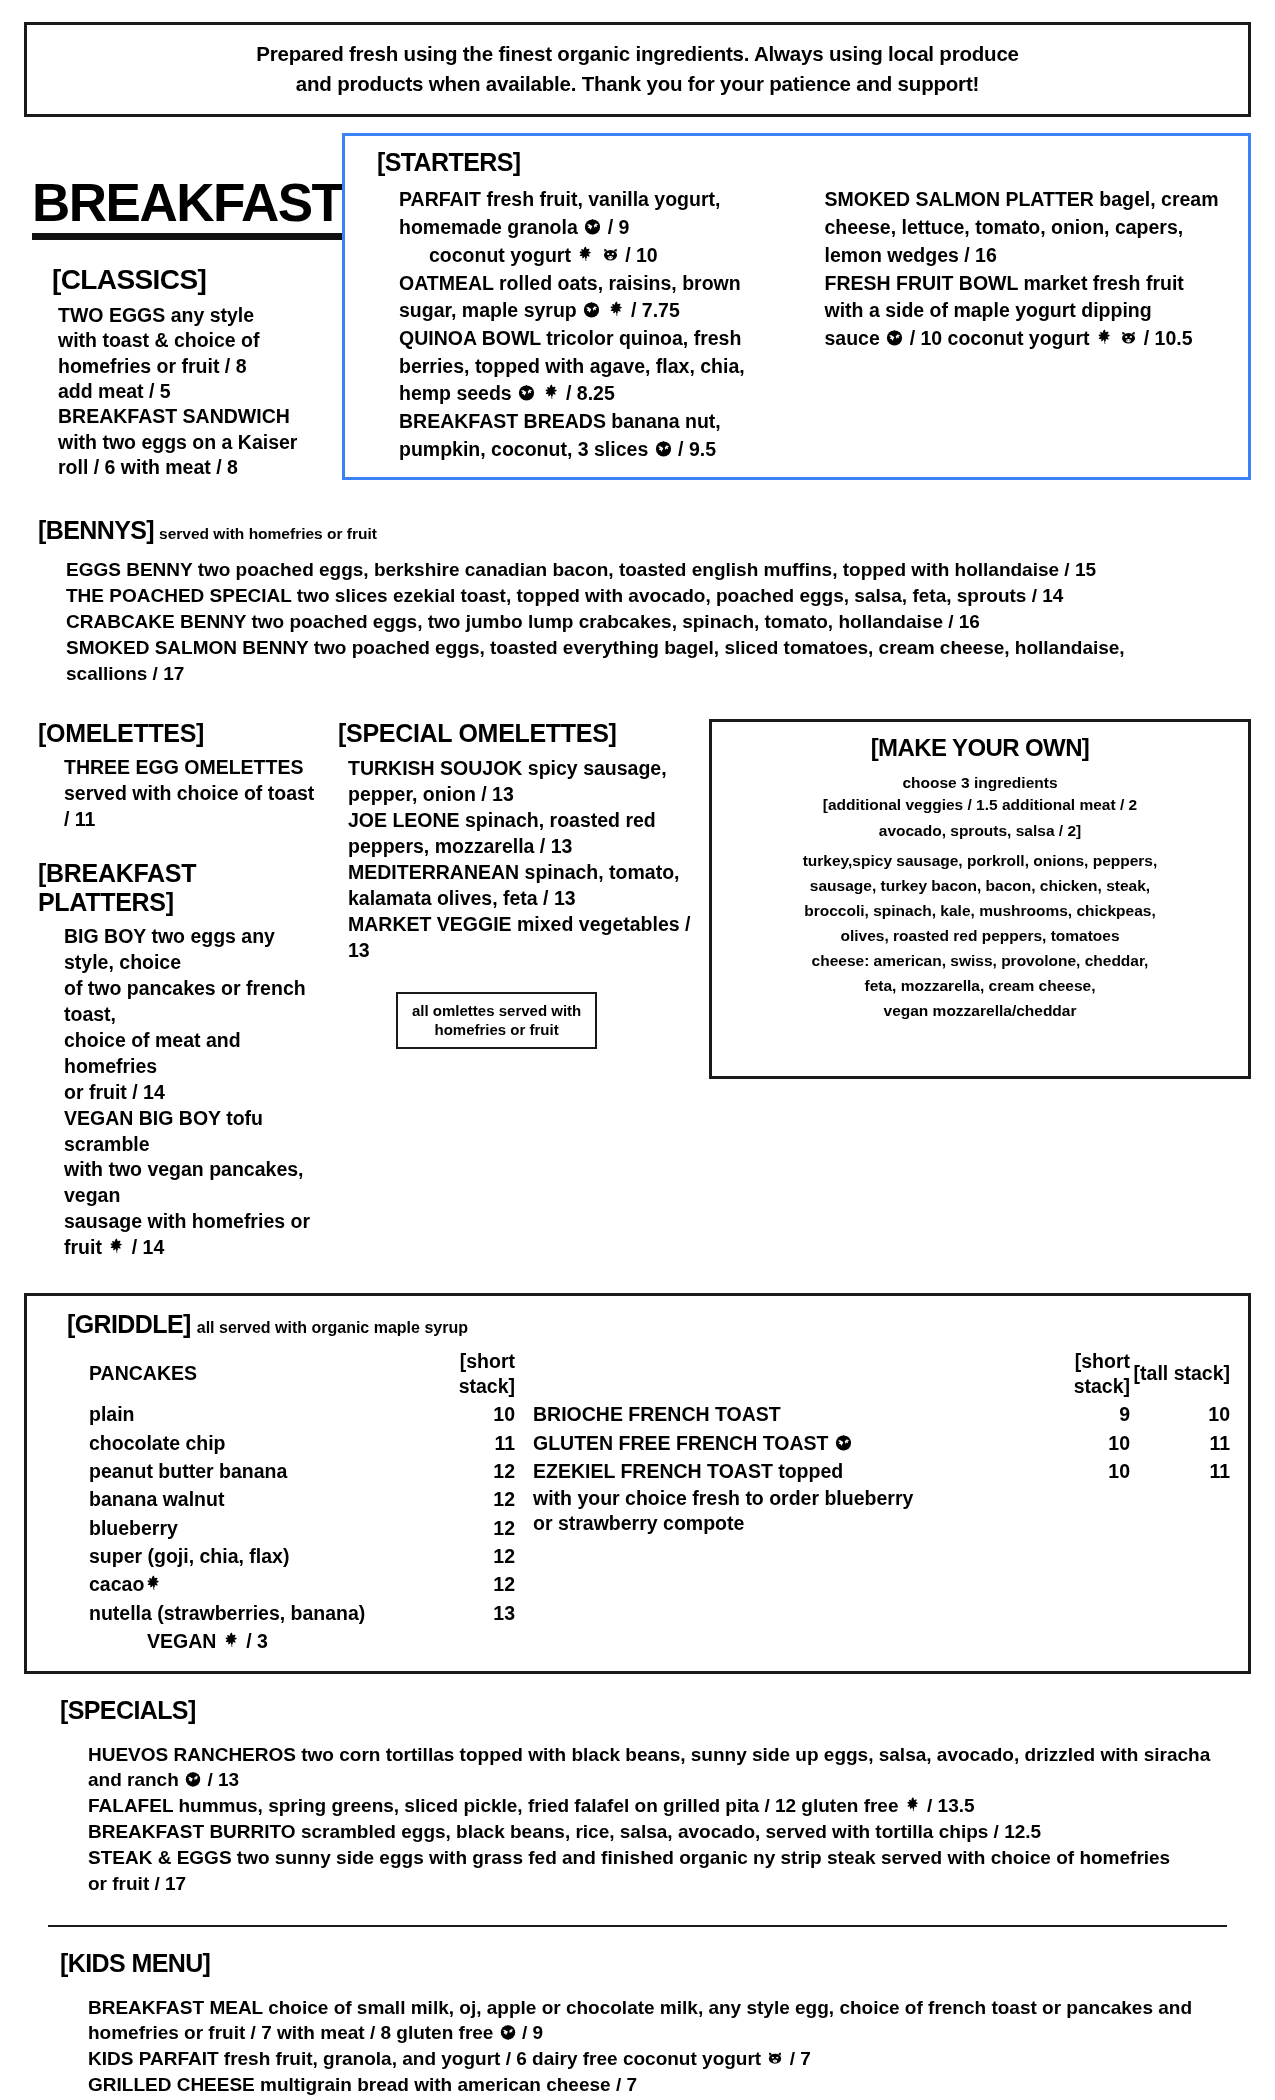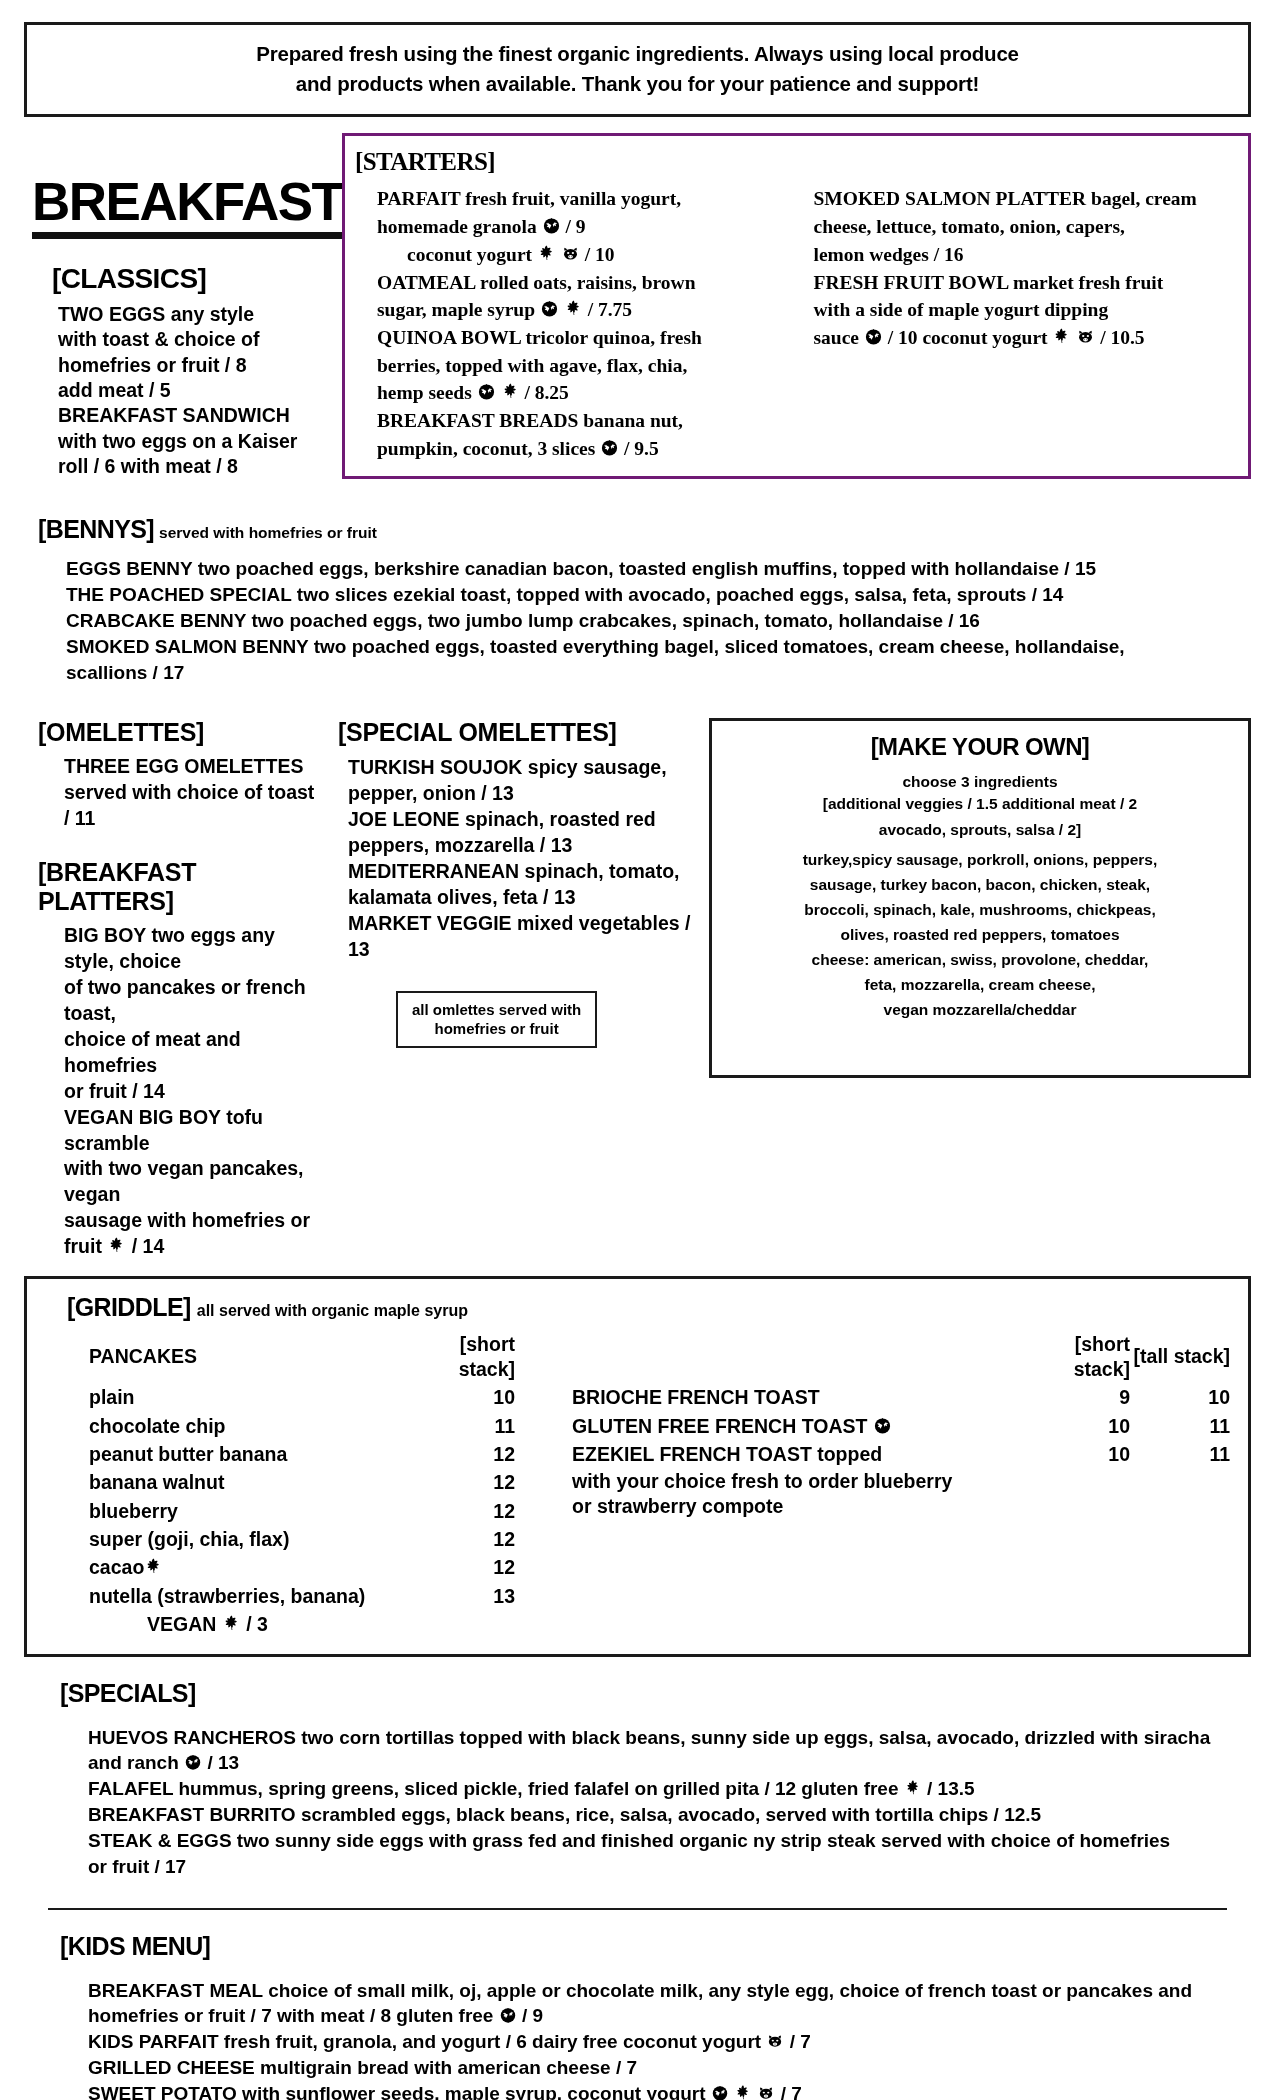--- a/index.html
+++ b/index.html
@@ -29,21 +29,21 @@
   
   .top{display:flex;align-items:flex-end;margin-top:16px;}
   .top-left{width:300px;flex:0 0 300px;padding-left:8px;box-sizing:border-box;}
   .brand{
     font-size:53px;font-weight:bold;letter-spacing:-1.5px;line-height:1;
     border-bottom:7px solid #111;display:inline-block;padding-bottom:4px;
   }
   .h-cat{font-size:28px;font-weight:bold;letter-spacing:-0.6px;margin-top:24px;margin-left:20px;}
   .classics-body{margin-left:26px;margin-top:7px;font-size:19.5px;line-height:1.33;}
 
-  .starters-box{flex:1;border:3px solid #701a75;margin-left:18px;padding:12px 16px 14px 10px;box-sizing:border-box;min-height:333px;font-family:Liberation Serif, serif;}
+  .starters-box{flex:1;border:3px solid #3b82f6;margin-left:18px;padding:12px 16px 14px 32px;box-sizing:border-box;min-height:333px;}
   .starters-head{font-size:25px;font-weight:bold;letter-spacing:-0.6px;}
   .starters-cols{display:flex;margin-top:9px;}
   .st-col{flex:1;font-size:19.5px;line-height:1.42;font-weight:bold;}
   .st-col.left{padding-left:22px;padding-right:10px;}
   .st-col.right{padding-left:8px;}
   .indent-sub{display:block;padding-left:30px;}
 
   
   .bennys{margin-top:36px;padding-left:14px;}
   .bennys-head{font-size:25px;font-weight:bold;letter-spacing:-0.6px;}
@@ -57,24 +57,24 @@
   .om-right{flex:1;margin-left:10px;border:3px solid #1a1a1a;padding:12px 10px 14px 10px;box-sizing:border-box;text-align:center;min-height:360px;}
   .om-sub{margin-left:26px;margin-top:7px;font-size:19.5px;line-height:1.33;font-weight:bold;}
   .om-mid .list{margin-top:8px;font-size:19.5px;line-height:1.33;font-weight:bold;padding-left:10px;}
   .allom-box{border:2.5px solid #1a1a1a;display:inline-block;margin-top:28px;margin-left:58px;padding:7px 14px;text-align:center;font-size:15px;font-weight:bold;line-height:1.3;}
   .myo-head{font-size:24px;font-weight:bold;letter-spacing:-0.6px;}
   .myo-sub{font-size:15.5px;font-weight:bold;margin-top:12px;}
   .myo-line{font-size:15.5px;font-weight:bold;line-height:1.62;}
   .myo-spacer{height:5px;}
 
   
-  .griddle{border:3px solid #1a1a1a;margin-top:16px;padding:14px 18px 18px 18px;box-sizing:border-box;}
+  .griddle{border:3px solid #1a1a1a;margin-top:32px;padding:14px 18px 18px 18px;box-sizing:border-box;}
   .griddle-head{font-size:25px;font-weight:bold;letter-spacing:-0.6px;padding-left:22px;}
   .griddle-head .sub{font-size:16px;letter-spacing:0;margin-left:6px;}
-  .griddle-cols{display:flex;margin-top:8px;gap:39px;}
+  .griddle-cols{display:flex;margin-top:8px;}
   .g-left{width:470px;flex:0 0 470px;padding-left:44px;box-sizing:border-box;}
   .g-right{flex:1;padding-left:18px;box-sizing:border-box;}
   table.gt{border-collapse:collapse;width:100%;font-size:19.5px;font-weight:bold;}
   table.gt td{padding:1.5px 0;line-height:1.30;}
   table.gt td.price{text-align:right;width:92px;}
   table.gt td.price2{text-align:right;width:100px;}
   .stackhdr{font-size:19.5px;font-weight:bold;}
   .vegan-line{padding-left:58px;margin-top:2px;font-size:19.5px;font-weight:bold;}
   .ft-note{font-size:19.5px;font-weight:bold;line-height:1.30;}
 

